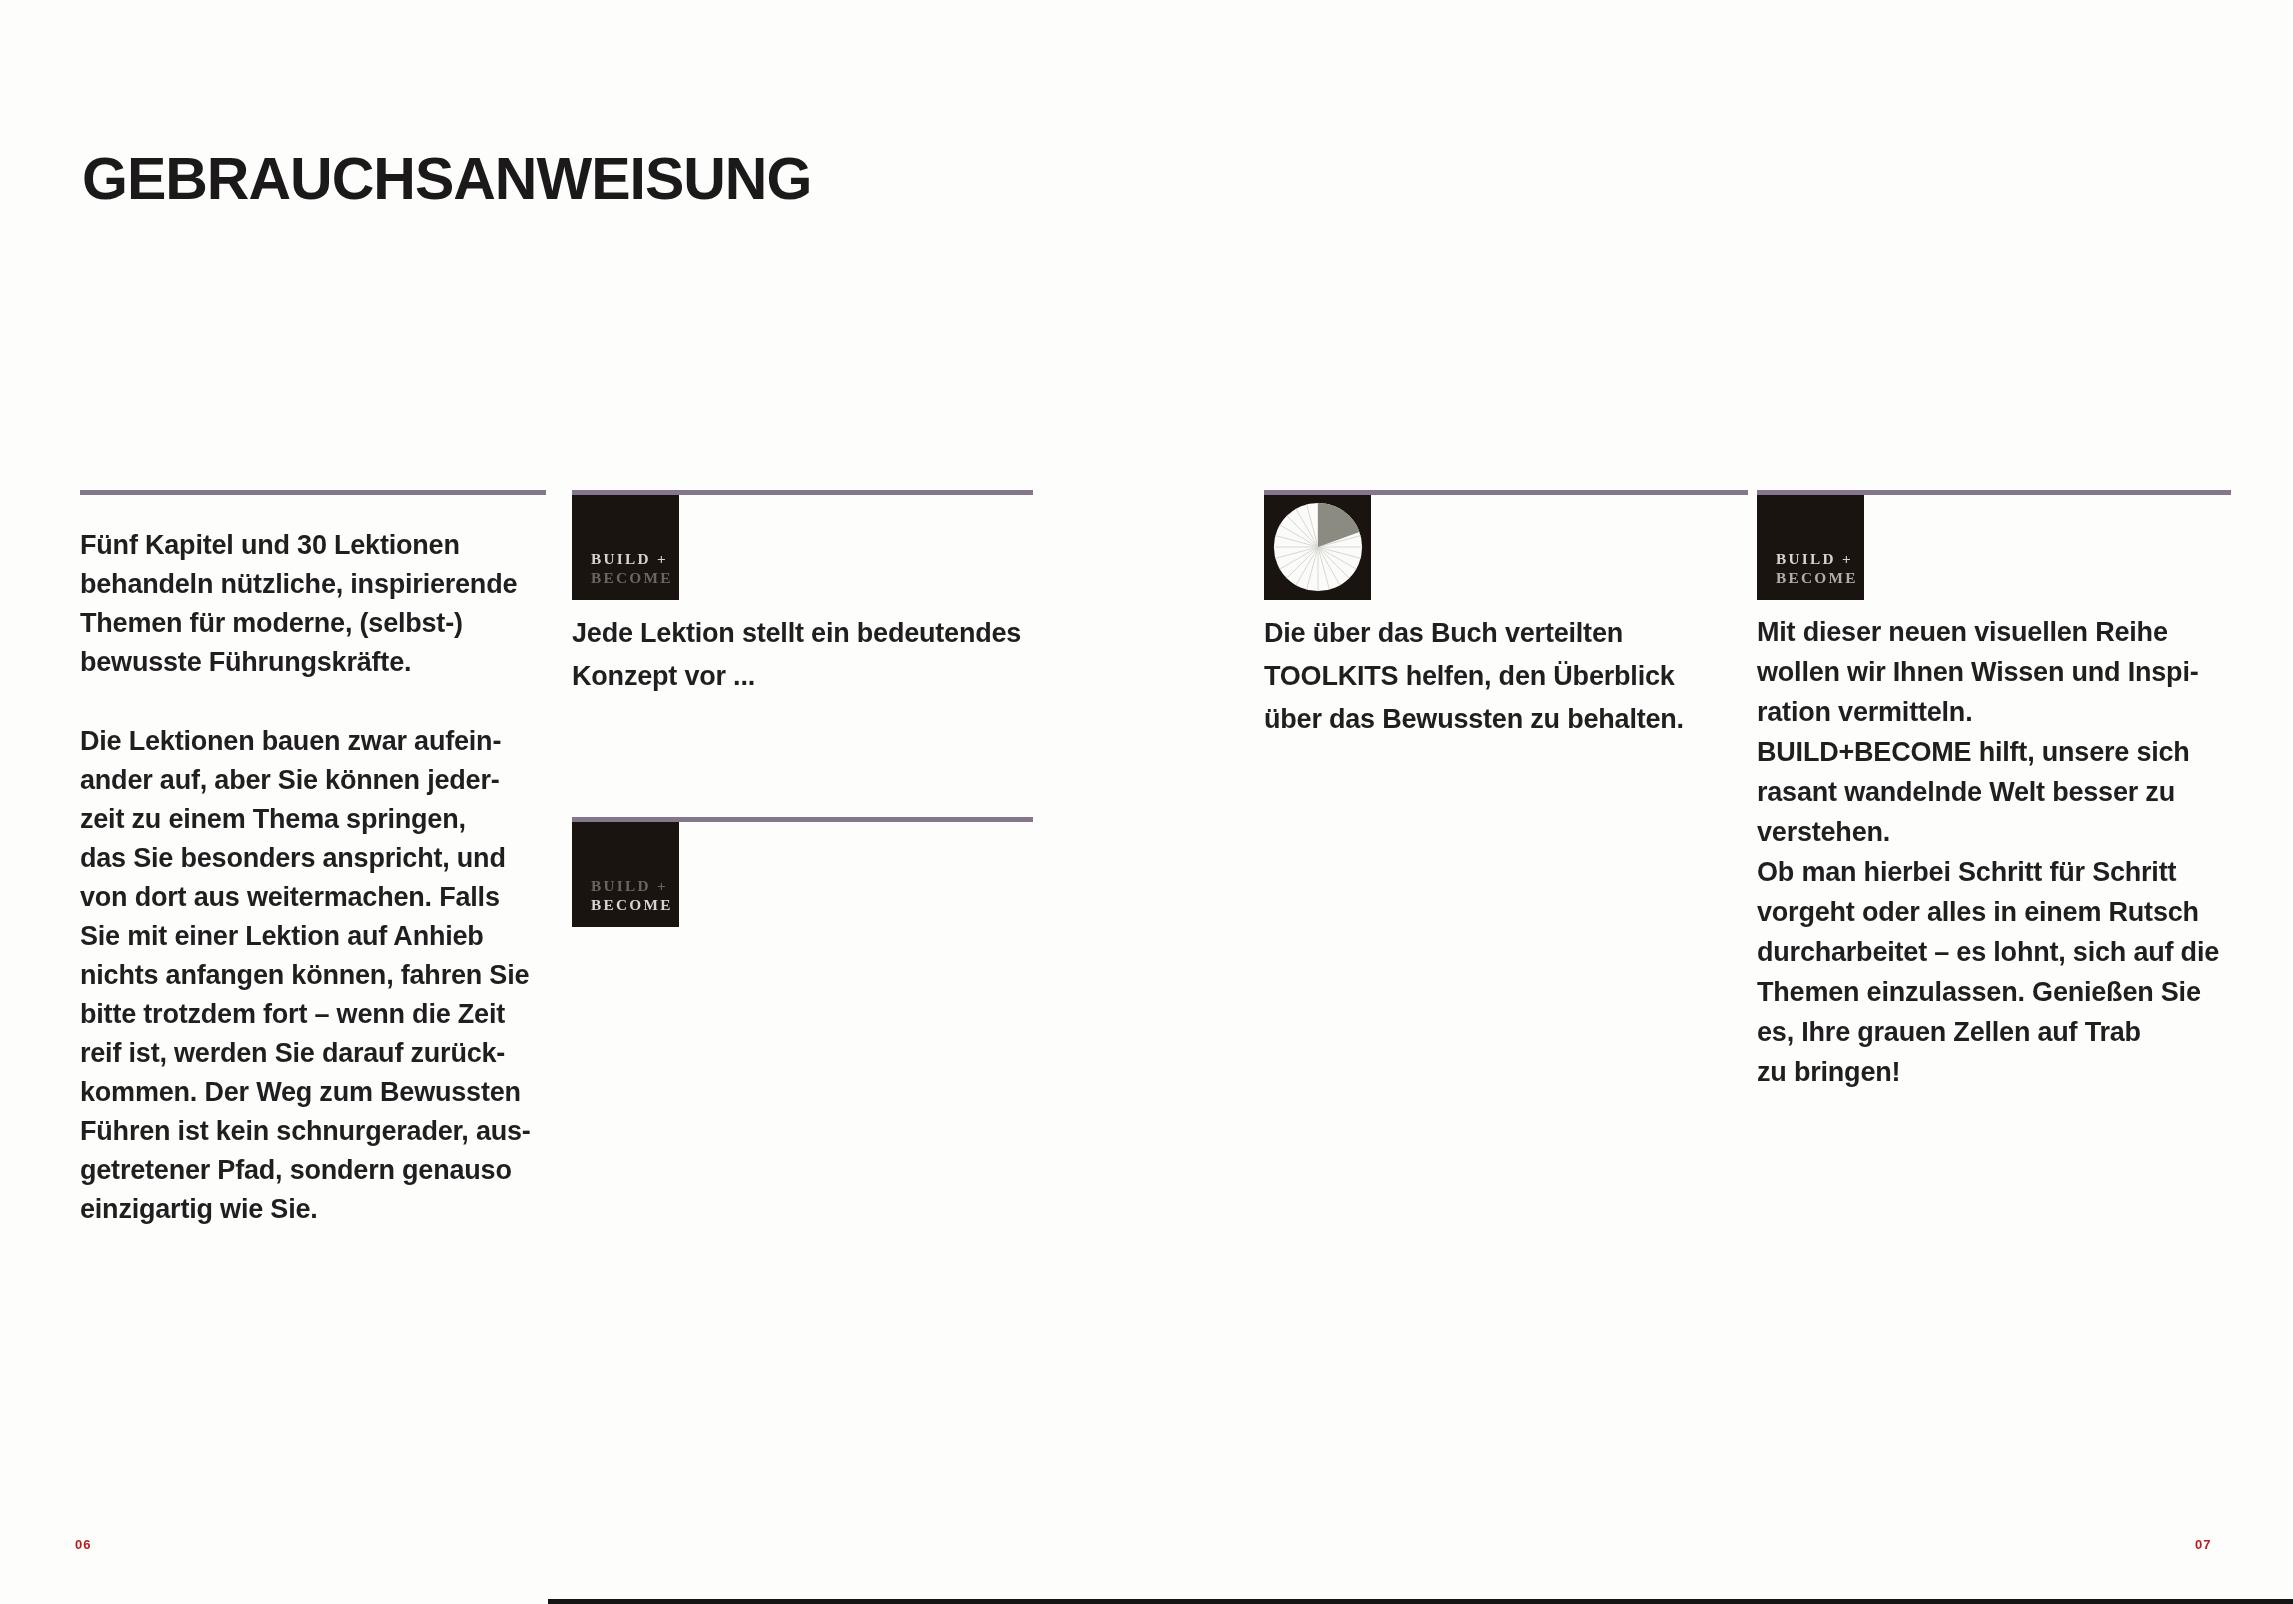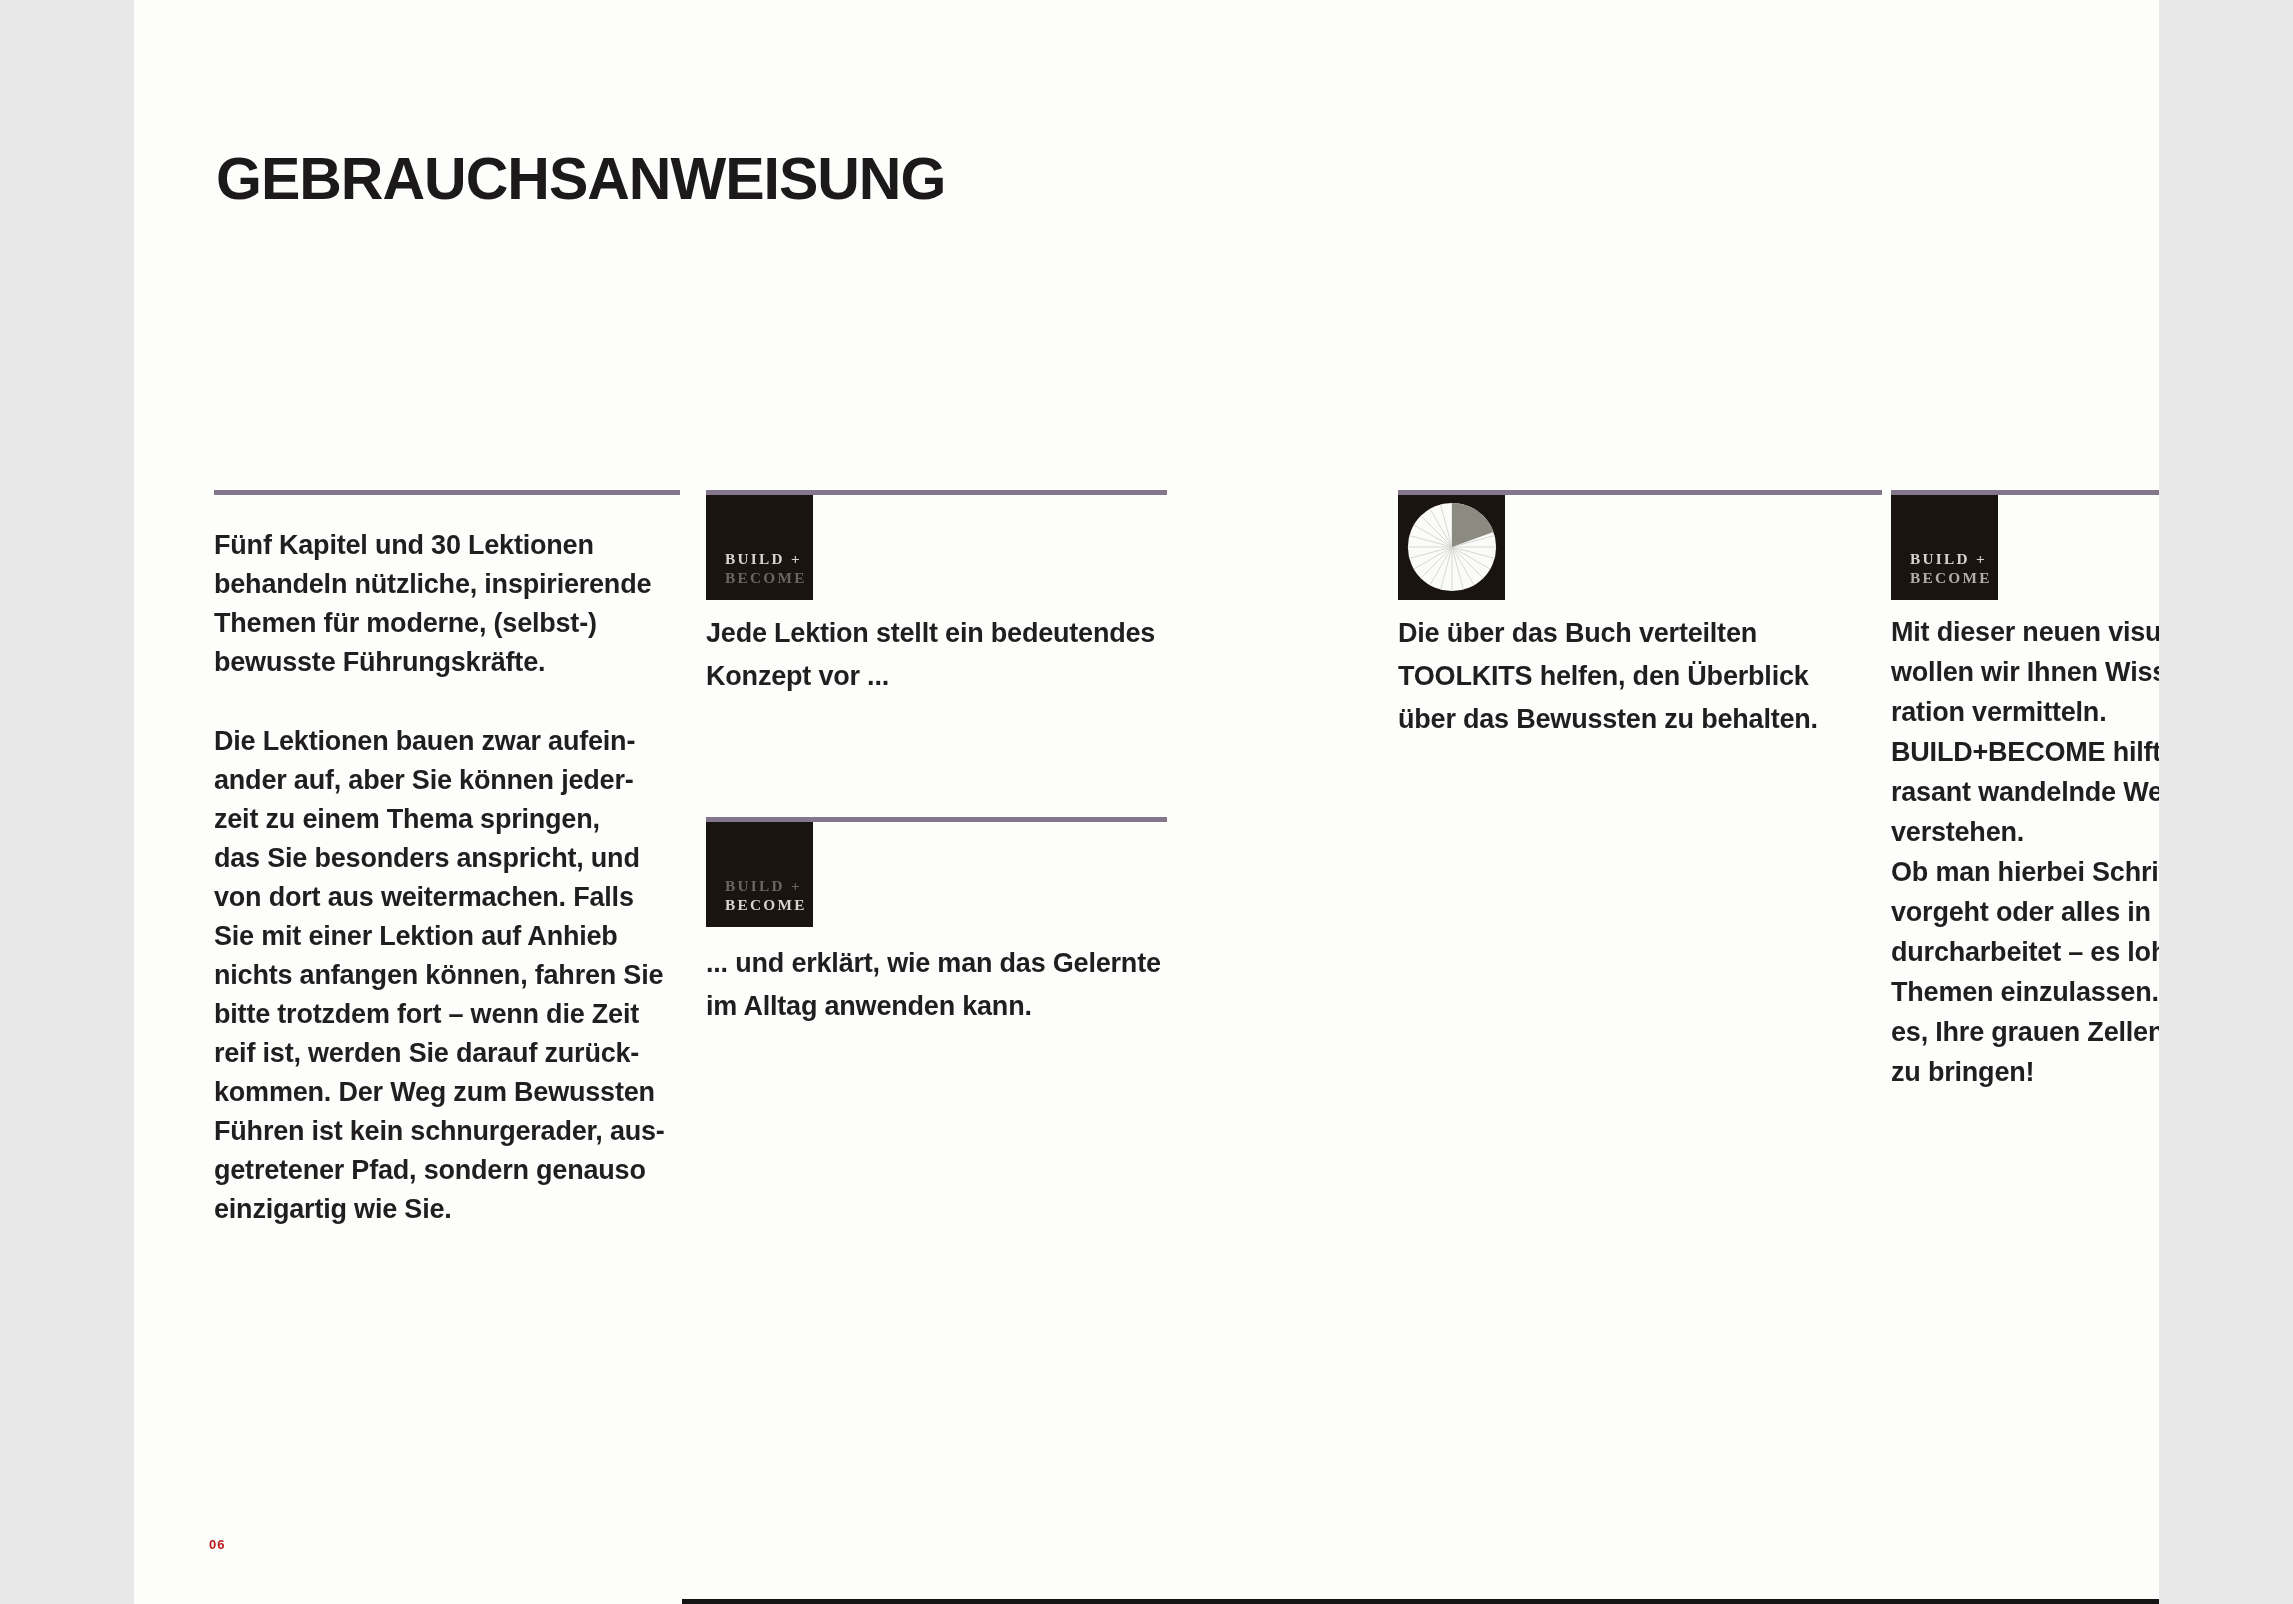--- a/index.html
+++ b/index.html
@@ -9,21 +9,21 @@
     --box-bg:#1a1411;
     --logo-bright:#d8d3d0;
     --logo-dim:#6e645e;
     --logo-mid:#b3aca7;
     --pie-wedge:#8b8b82;
     --pie-spoke:#d6d6d1;
     --strip:#151515;
   }
   html,body{margin:0;padding:0;background:#e8e8e8;}
   .spread{
-    position:relative;width:2025px;height:1605px;margin:0 auto;
+    position:relative;width:2293px;height:1605px;margin:0 auto;
     background:var(--page-bg);color:var(--text);
     font-family:"Liberation Sans",sans-serif;overflow:hidden;
   }
   .page-title{
     position:absolute;left:82px;top:145px;margin:0;
     font-size:59px;font-weight:800;letter-spacing:-1px;color:#1b191a;
     white-space:pre;
   }
   .block{position:absolute;}
   .rule{height:4.8px;background:var(--rule);}
@@ -102,22 +102,20 @@
     <p class="caption cap-a">Jede Lektion stellt ein bedeutendes
 Konzept vor ...</p>
   </div>
 
   <div class="block" style="left:572px;top:817px;width:461px;height:287px;">
     <div class="rule"></div>
     <div class="logo-box">
       <span class="logo-line l-dim">BUILD +</span>
       <span class="logo-line l-bright">BECOME</span>
     </div>
-    <p class="caption cap-b">... und erklärt, wie man das Gelernte
-im Alltag anwenden kann.</p>
   </div>
 
   <div class="block" style="left:1264px;top:490px;width:484px;height:315px;">
     <div class="rule"></div>
     <div class="icon-box">
       <svg width="98" height="98" viewBox="0 0 100 100">
         <circle cx="50" cy="50" r="45" fill="#fbfbfa"></circle>
         <g class="spokes" stroke="var(--pie-spoke)" stroke-width="1">
             <line x1="50" y1="50" x2="50.00" y2="5.00"></line>
             <line x1="50" y1="50" x2="61.65" y2="6.53"></line>

